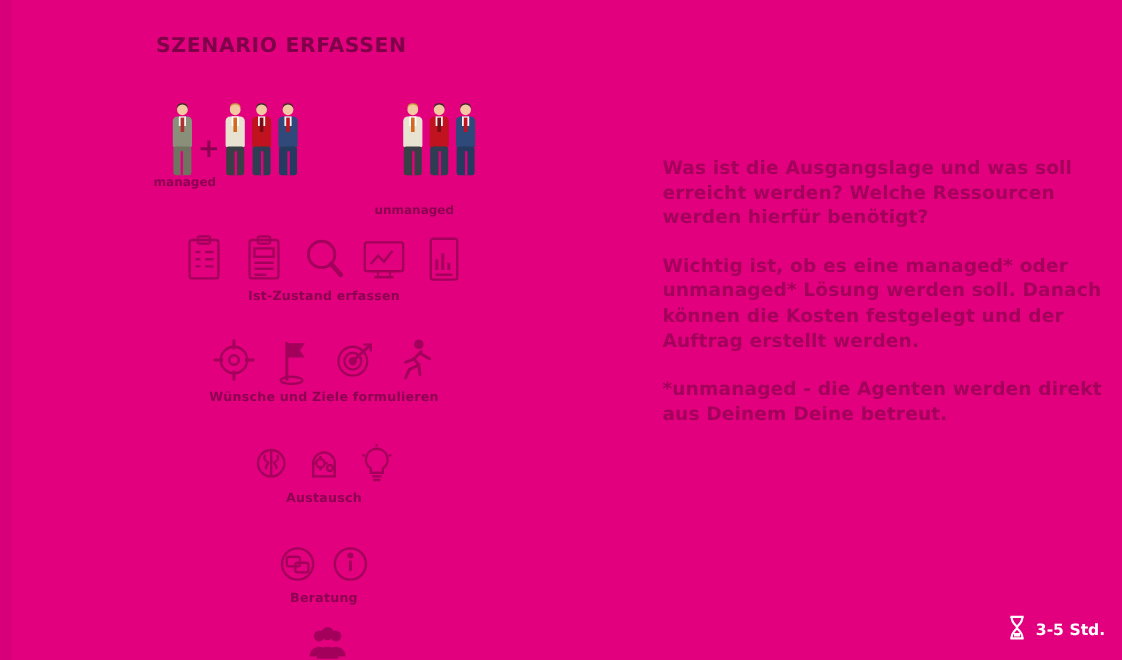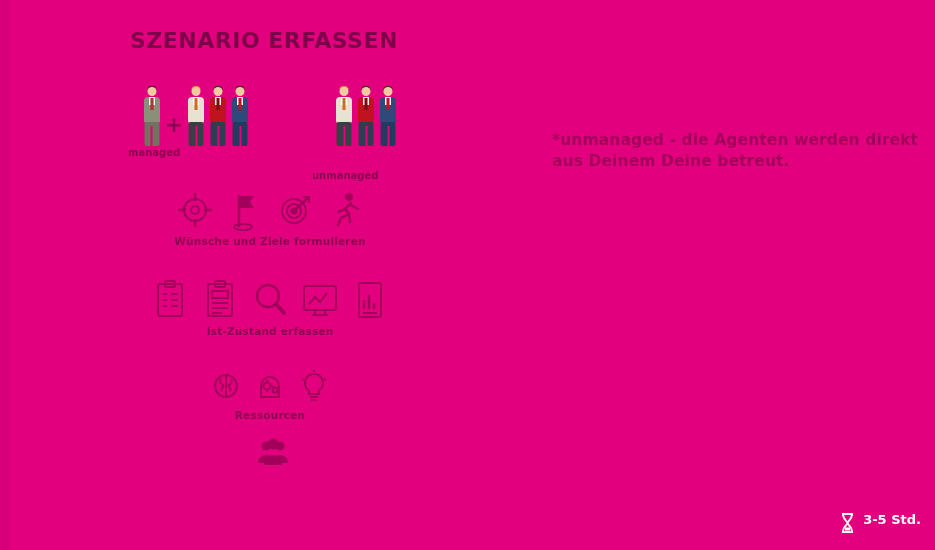--- a/index.html
+++ b/index.html
@@ -18,21 +18,21 @@
   .left-bar {
     position: absolute;
     left: 0; top: 0;
     width: 10px; height: 550px;
     background: #d8007a;
   }
   .page-title {
     position: absolute;
     left: 130px;
     top: 28px;
-    font-size: 22px;
+    font-size: 17px;
     font-weight: bold;
     letter-spacing: 0.5px;
     color: #7d0048;
   }
   
   .left-col {
     position: absolute;
     left: 60px;
     top: 75px;
     width: 420px;
@@ -180,21 +180,21 @@
     margin-bottom: 20px;
     letter-spacing: 0.1px;
   }
   .para:last-child { margin-bottom: 0; }
 
   .duration {
     position: absolute;
     right: 14px;
     bottom: 12px;
     display: flex;
-    align-items: flex-start;
+    align-items: center;
     gap: 7px;
   }
   .duration .dtext {
     color: #ffffff;
     font-size: 13px;
     font-weight: bold;
   }
 </style>
 </head>
 <body>
@@ -269,20 +269,62 @@
           <div class="shirt"></div>
             <div class="tie" style="background:#c1121f"></div>
           <div class="legs" style="background:#243a5e"></div>
         </div>
       </div>
     </div>
     <div class="people-captions">
       <span class="cap cap-managed">managed</span>
       <span class="cap cap-unmanaged">unmanaged</span>
     </div>
+  </div>
+
+  <div class="row" style="margin-top:22px">
+    <div class="icons">
+      <span class="ic">
+        <svg width="40" height="42" viewBox="0 0 40 42" fill="none" stroke="#a3005c" stroke-width="2">
+          <rect x="8" y="5" width="24" height="32" rx="2"></rect>
+          <rect x="15" y="2" width="10" height="6" rx="1"></rect>
+          <path d="M13 15h4M13 21h4M13 27h4" stroke-width="2"></path>
+          <path d="M21 15h7M21 21h7M21 27h7" stroke-width="2"></path>
+        </svg>
+      </span>
+      <span class="ic">
+        <svg width="40" height="42" viewBox="0 0 40 42" fill="none" stroke="#a3005c" stroke-width="2">
+          <rect x="8" y="5" width="24" height="32" rx="2"></rect>
+          <rect x="15" y="2" width="10" height="6" rx="1"></rect>
+          <rect x="12" y="12" width="16" height="7"></rect>
+          <path d="M12 24h16M12 29h16M12 34h10"></path>
+        </svg>
+      </span>
+      <span class="ic">
+        <svg width="40" height="42" viewBox="0 0 40 42" fill="none" stroke="#a3005c" stroke-width="2.5">
+          <circle cx="18" cy="17" r="11"></circle>
+          <path d="M26 25l8 9" stroke-width="4" stroke-linecap="round"></path>
+        </svg>
+      </span>
+      <span class="ic">
+        <svg width="40" height="42" viewBox="0 0 40 42" fill="none" stroke="#a3005c" stroke-width="2">
+          <rect x="4" y="7" width="32" height="24" rx="2"></rect>
+          <path d="M9 25l6-7 5 5 7-9" stroke-width="2"></path>
+          <path d="M15 31v5M25 31v5M12 36h16"></path>
+        </svg>
+      </span>
+      <span class="ic">
+        <svg width="40" height="42" viewBox="0 0 40 42" fill="none" stroke="#a3005c" stroke-width="2">
+          <rect x="9" y="4" width="22" height="34" rx="2"></rect>
+          <path d="M14 30v-9M19 30v-14M24 30v-6" stroke-width="2.5"></path>
+          <path d="M13 34h14"></path>
+        </svg>
+      </span>
+    </div>
+    <div class="row-label">Ist-Zustand erfassen</div>
   </div>
 
   <div class="row" style="margin-top:16px">
     <div class="icons">
       <span class="ic">
         <svg width="40" height="42" viewBox="0 0 40 42" fill="none" stroke="#a3005c" stroke-width="2">
           <circle cx="20" cy="21" r="11"></circle>
           <circle cx="20" cy="21" r="4"></circle>
           <path d="M20 4v8M20 30v8M3 21h8M29 21h8" stroke-width="2.5"></path>
         </svg>
@@ -309,62 +351,20 @@
           <path d="M26 14l-6 6 4 5 1 8" fill="none"></path>
           <path d="M20 20l-7 3" fill="none"></path>
           <path d="M24 25l-8 4-3 7" fill="none"></path>
           <path d="M26 16l7 4" fill="none"></path>
         </svg>
       </span>
     </div>
     <div class="row-label">Wünsche und Ziele formulieren</div>
   </div>
 
-  <div class="row" style="margin-top:22px">
-    <div class="icons">
-      <span class="ic">
-        <svg width="40" height="42" viewBox="0 0 40 42" fill="none" stroke="#a3005c" stroke-width="2">
-          <rect x="8" y="5" width="24" height="32" rx="2"></rect>
-          <rect x="15" y="2" width="10" height="6" rx="1"></rect>
-          <path d="M13 15h4M13 21h4M13 27h4" stroke-width="2"></path>
-          <path d="M21 15h7M21 21h7M21 27h7" stroke-width="2"></path>
-        </svg>
-      </span>
-      <span class="ic">
-        <svg width="40" height="42" viewBox="0 0 40 42" fill="none" stroke="#a3005c" stroke-width="2">
-          <rect x="8" y="5" width="24" height="32" rx="2"></rect>
-          <rect x="15" y="2" width="10" height="6" rx="1"></rect>
-          <rect x="12" y="12" width="16" height="7"></rect>
-          <path d="M12 24h16M12 29h16M12 34h10"></path>
-        </svg>
-      </span>
-      <span class="ic">
-        <svg width="40" height="42" viewBox="0 0 40 42" fill="none" stroke="#a3005c" stroke-width="2.5">
-          <circle cx="18" cy="17" r="11"></circle>
-          <path d="M26 25l8 9" stroke-width="4" stroke-linecap="round"></path>
-        </svg>
-      </span>
-      <span class="ic">
-        <svg width="40" height="42" viewBox="0 0 40 42" fill="none" stroke="#a3005c" stroke-width="2">
-          <rect x="4" y="7" width="32" height="24" rx="2"></rect>
-          <path d="M9 25l6-7 5 5 7-9" stroke-width="2"></path>
-          <path d="M15 31v5M25 31v5M12 36h16"></path>
-        </svg>
-      </span>
-      <span class="ic">
-        <svg width="40" height="42" viewBox="0 0 40 42" fill="none" stroke="#a3005c" stroke-width="2">
-          <rect x="9" y="4" width="22" height="34" rx="2"></rect>
-          <path d="M14 30v-9M19 30v-14M24 30v-6" stroke-width="2.5"></path>
-          <path d="M13 34h14"></path>
-        </svg>
-      </span>
-    </div>
-    <div class="row-label">Ist-Zustand erfassen</div>
-  </div>
-
   <div class="row" style="margin-top:16px">
     <div class="icons">
       <span class="ic small">
         <svg width="34" height="36" viewBox="0 0 34 36" fill="none" stroke="#a3005c" stroke-width="2">
           <circle cx="17" cy="17" r="11"></circle>
           <path d="M17 7v20M12 10c-2 3 0 5 2 6s-3 3-1 6M22 10c2 3 0 5-2 6s3 3 1 6"></path>
         </svg>
       </span>
       <span class="ic small">
         <svg width="34" height="36" viewBox="0 0 34 36" fill="none" stroke="#a3005c" stroke-width="2">
@@ -375,43 +375,64 @@
         </svg>
       </span>
       <span class="ic small">
         <svg width="34" height="36" viewBox="0 0 34 36" fill="none" stroke="#a3005c" stroke-width="2">
           <path d="M17 5a9 9 0 00-5 16.5V25h10v-3.5A9 9 0 0017 5z"></path>
           <path d="M13 28h8M14 31h6"></path>
           <path d="M17 1v2M29 10l-2 1M5 10l2 1"></path>
         </svg>
       </span>
     </div>
-    <div class="row-label">Ressourcen</div>
-  </div>
-
+    <div class="row-label">Austausch</div>
+  </div>
+
+  <div class="row" style="margin-top:16px">
+    <div class="icons">
+      <span class="ic small">
+        <svg width="34" height="36" viewBox="0 0 34 36" fill="none" stroke="#a3005c" stroke-width="2">
+          <circle cx="17" cy="17" r="13"></circle>
+          <rect x="8" y="11" width="11" height="8" rx="2"></rect>
+          <rect x="15" y="16" width="11" height="8" rx="2"></rect>
+        </svg>
+      </span>
+      <span class="ic small">
+        <svg width="34" height="36" viewBox="0 0 34 36" fill="none" stroke="#a3005c" stroke-width="2">
+          <circle cx="17" cy="17" r="13"></circle>
+          <path d="M17 14v9" stroke-width="2.5"></path>
+          <circle cx="17" cy="10" r="1.5" fill="#a3005c"></circle>
+        </svg>
+      </span>
+    </div>
+    <div class="row-label">Beratung</div>
+  </div>
 
   <div class="row" style="margin-top:12px">
     <div class="icons" style="height:40px">
       <span class="ic small">
         <svg width="40" height="34" viewBox="0 0 40 34" fill="#a3005c">
           <circle cx="13" cy="9" r="4.5"></circle>
           <circle cx="27" cy="9" r="4.5"></circle>
           <circle cx="20" cy="7" r="5.5"></circle>
           <path d="M5 26c0-5 4-8 8-8s8 3 8 8z"></path>
           <path d="M19 26c0-5 4-8 8-8s8 3 8 8z"></path>
           <path d="M11 28c0-6 4-10 9-10s9 4 9 10z"></path>
         </svg>
       </span>
     </div>
 
   </div>
 
 </div>
 
 <div class="right-col">
+  <div class="para">Was ist die Ausgangslage und was soll erreicht werden? Welche Ressourcen werden hierfür benötigt?</div>
+  <div class="para">Wichtig ist, ob es eine managed* oder unmanaged* Lösung werden soll. Danach können die Kosten festgelegt und der Auftrag erstellt werden.</div>
   <div class="para">*unmanaged - die Agenten werden direkt aus Deinem Deine betreut.</div>
 </div>
 
 <div class="duration">
   <span>
     <svg width="17" height="22" viewBox="0 0 17 22" fill="none" stroke="#ffffff" stroke-width="1.8">
       <path d="M3 2h11M3 20h11"></path>
       <path d="M4 2c0 6 4.5 7 4.5 9S4 14 4 20"></path>
       <path d="M13 2c0 6-4.5 7-4.5 9S13 14 13 20"></path>
       <path d="M6 17h5" stroke-width="3"></path>

